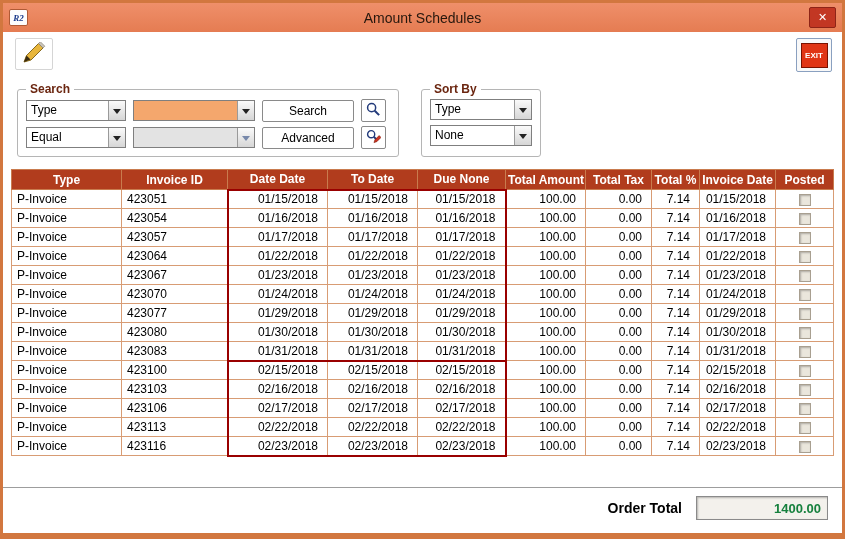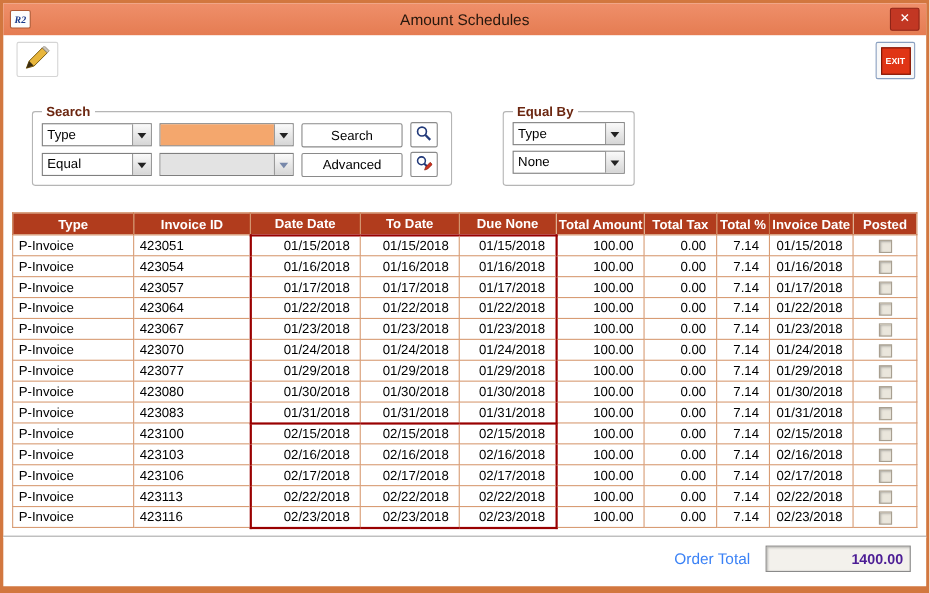--- a/index.html
+++ b/index.html
@@ -77,21 +77,21 @@
     display:flex;align-items:center;justify-content:center;
   }
   
   .filters{
     flex:0 0 74px;
     display:flex;gap:14px;
     padding:0 10px;
   }
   fieldset{
     border:1px solid #b5b5b5;border-radius:3px;
-    margin:16px;padding:3px 8px 7px 8px;
+    margin:4px;padding:3px 8px 7px 8px;
   }
   fieldset.search-box{width:382px;}
   fieldset.sort-box{width:120px;}
   legend{
     font-size:12px;font-weight:bold;color:#6b2610;padding:0 4px;
   }
   .search-grid{
     display:grid;
     grid-template-columns:100px 122px 92px 26px;
     gap:4px 7px;align-items:center;
@@ -169,28 +169,28 @@
     height:2px;
     border-top:1px solid #9d9d9d;
     border-bottom:1px solid #fff;
   }
   .footer{
     flex:0 0 44px;
     display:flex;align-items:center;justify-content:flex-end;
     gap:14px;padding:0 14px 6px 0;
   }
   .order-total-label{
-    font-size:14px;font-weight:normal;color:#3b82f6;
+    font-size:14px;font-weight:bold;color:#000000;
   }
   .total-box{
     width:132px;height:24px;
     border:1px solid #8a8a8a;background:#f3f1ec;
     box-shadow:inset 1px 1px 2px rgba(0,0,0,0.25);
     display:flex;align-items:center;justify-content:flex-end;
-    padding:0 6px;font-size:13px;font-weight:bold;color:#4c1d95;
+    padding:0 6px;font-size:13px;font-weight:bold;color:#15803d;
   }
 </style>
 </head>
 <body>
 
 <div class="window">
 
   <div class="titlebar">
     <div class="app-icon">
       <span>R2</span>
@@ -252,21 +252,21 @@
               <circle cx="5.5" cy="5.5" r="3.8" fill="none" stroke="#223a7a" stroke-width="1.5"></circle>
               <line x1="8.3" y1="8.3" x2="11.5" y2="11.5" stroke="#223a7a" stroke-width="2"></line>
               <path d="M8.5 14.5 L9.5 11.5 L14 7 L16 9 L11.5 13.5 Z" fill="#cc3322" stroke="#7a1200" stroke-width="0.6"></path>
             </svg>
           </span>
         </button>
       </div>
     </fieldset>
 
     <fieldset class="sort-box">
-      <legend>Equal By</legend>
+      <legend>Sort By</legend>
       <div class="sort-grid">
         <div class="combo">
           <span class="cval">Type</span>
           <span class="carrow"></span>
         </div>
         <div class="combo">
           <span class="cval">None</span>
           <span class="carrow"></span>
         </div>
       </div>

